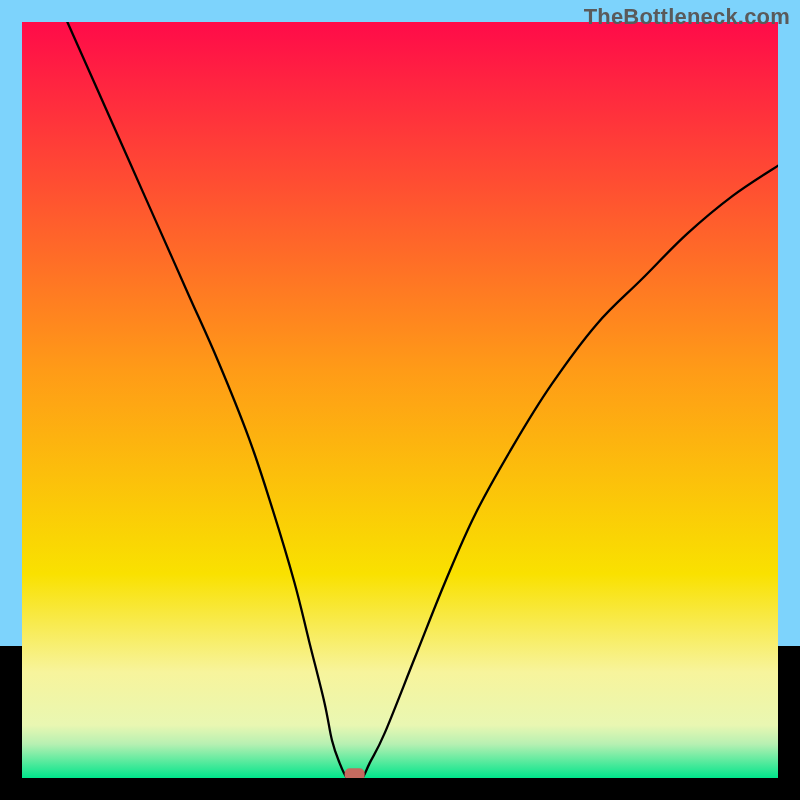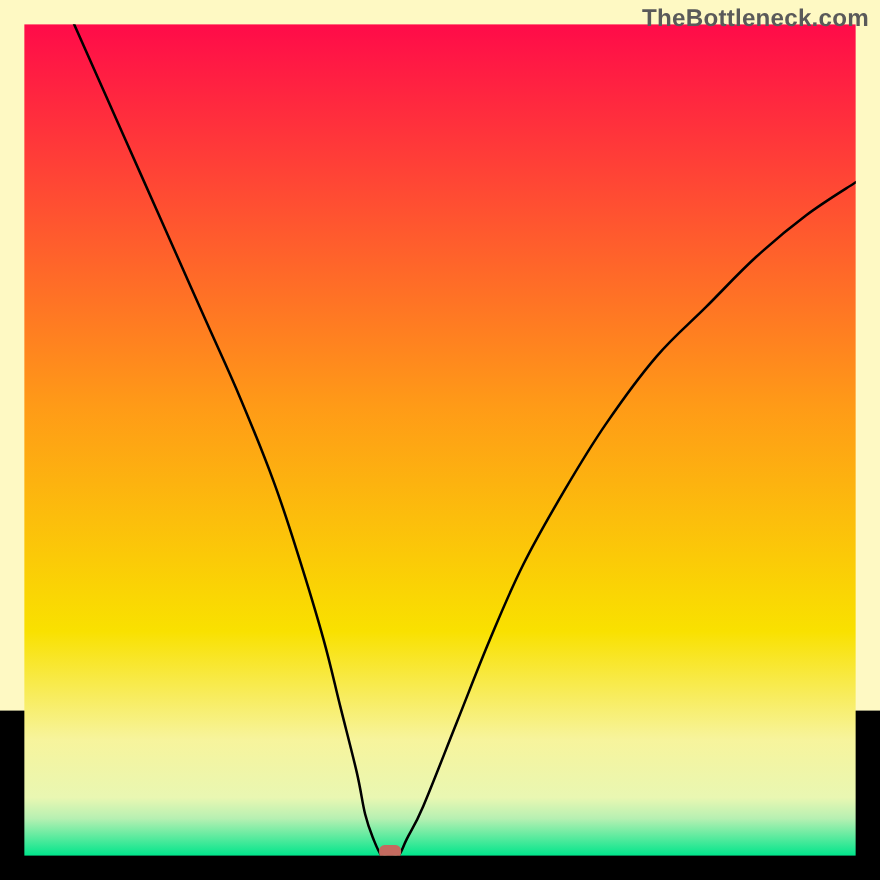--- a/index.html
+++ b/index.html
@@ -8,21 +8,21 @@
     width: 800px;
     height: 800px;
     overflow: hidden;
     background: #000;
     font-family: Arial, Helvetica, sans-serif;
   }
   .frame {
     position: relative;
     width: 800px;
     height: 646px;
-    background: #fef9c3;
+    background: #7dd3fc;
   }
   .watermark {
     position: absolute;
     top: 4px;
     right: 10px;
     color: #5a5a5a;
     font-size: 22px;
     font-weight: 600;
     letter-spacing: 0.2px;
     z-index: 10;

